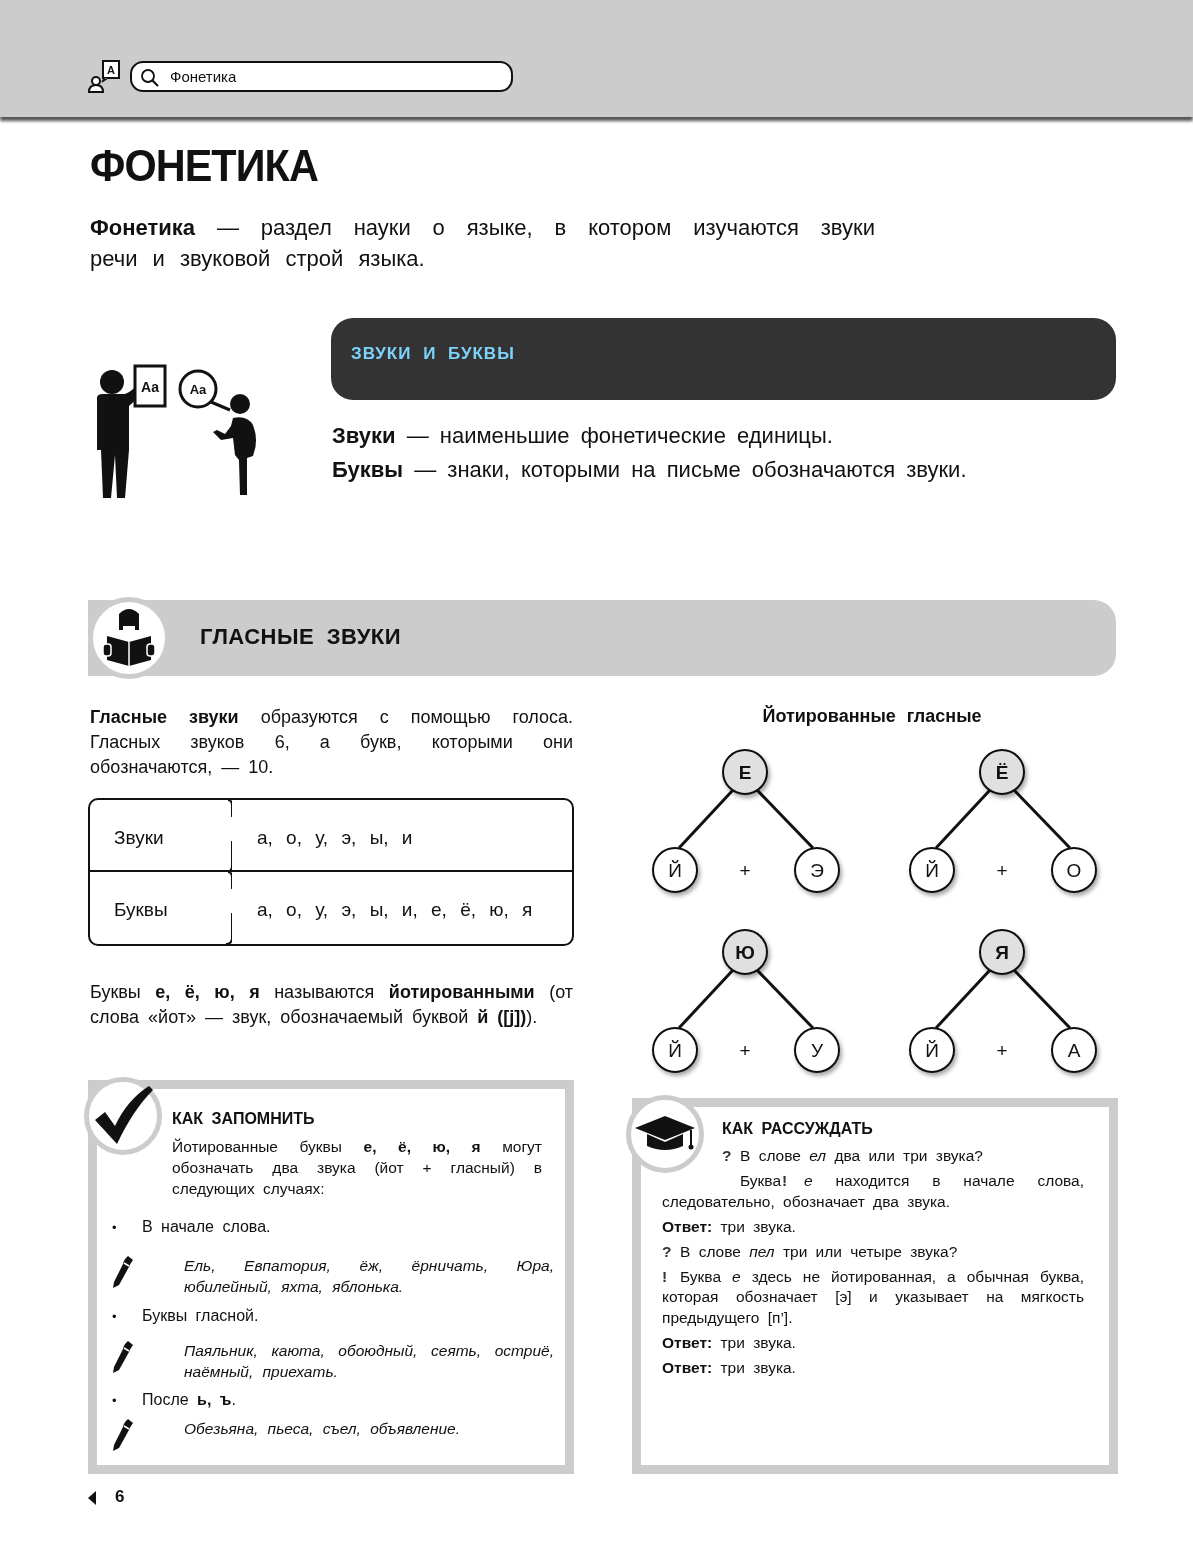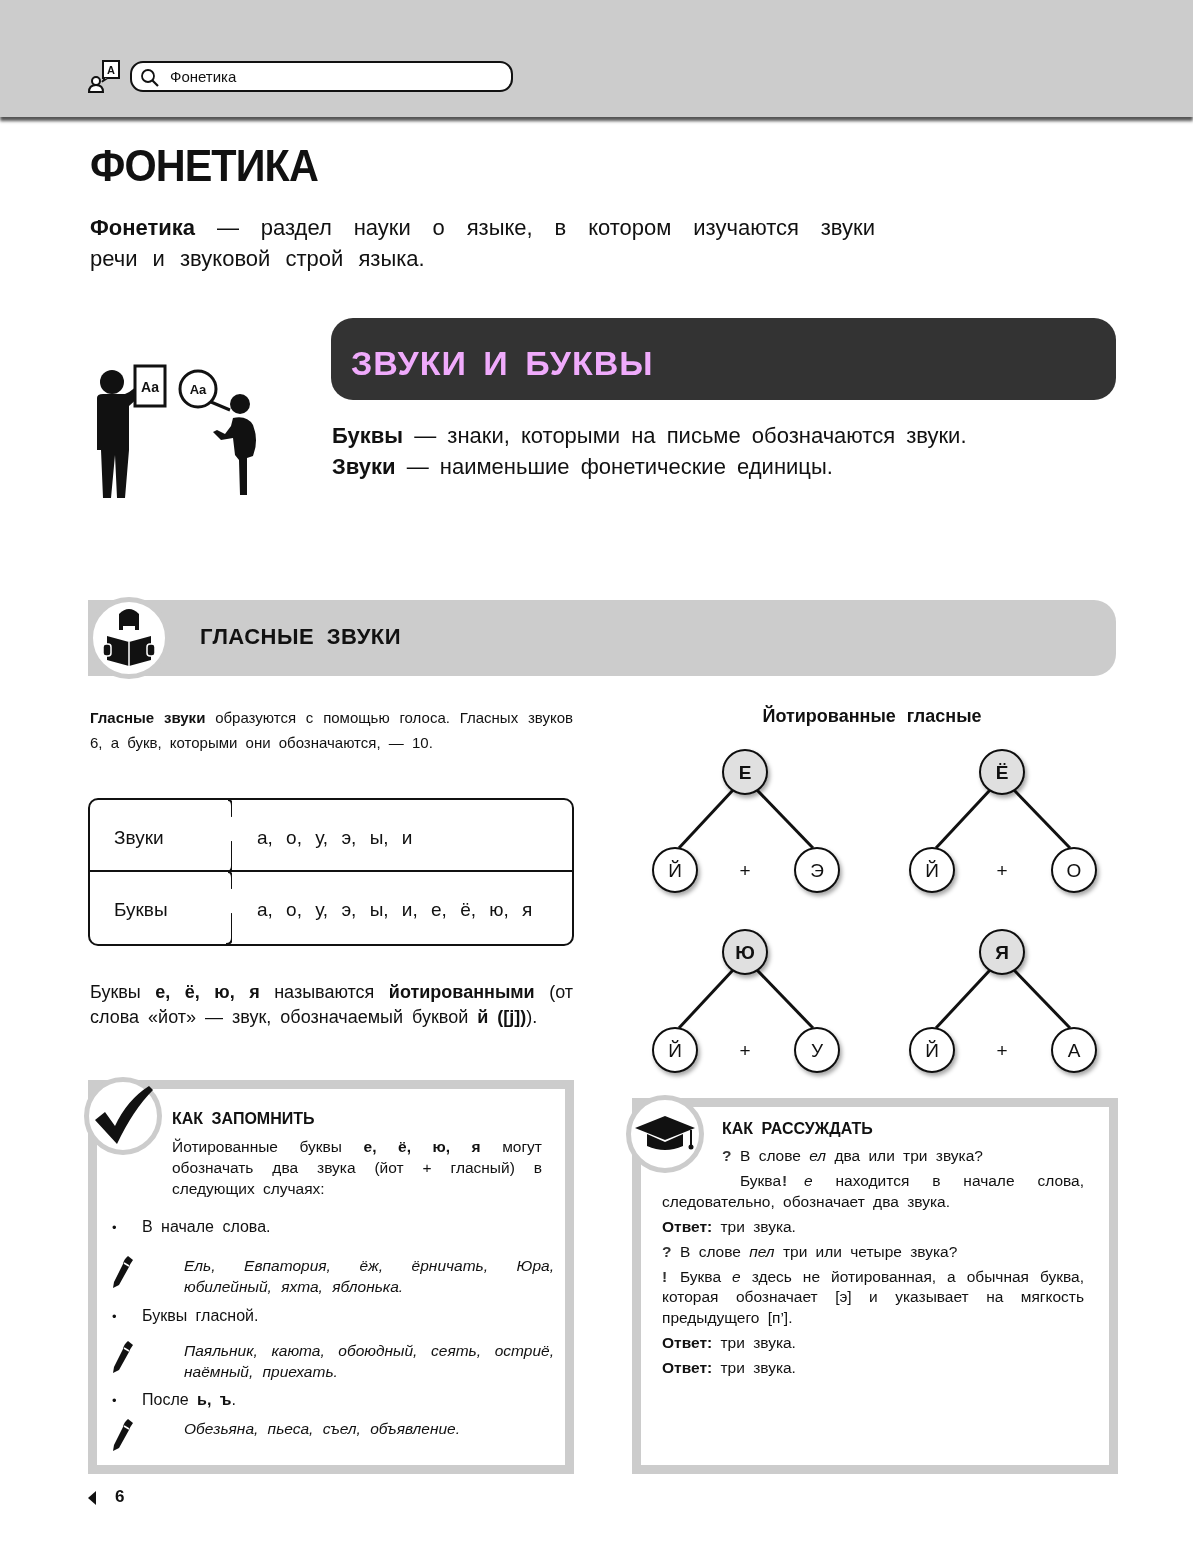--- a/index.html
+++ b/index.html
@@ -12,30 +12,30 @@
   .search-icon { position: absolute; left: 8px; top: 5px; width: 20px; height: 20px; }
   .search-text { position: absolute; left: 38px; top: 5px; font-size: 15px; color: #111; }
 
   .page-title { position: absolute; left: 90px; top: 140px; font-size: 45px; font-weight: bold; letter-spacing: -1px; transform: scaleX(0.92); transform-origin: left; }
   .intro { position: absolute; left: 90px; top: 212px; width: 785px; font-size: 22px; line-height: 31px; text-align: justify; word-spacing: 9px; }
   .intro b { font-weight: bold; }
 
   .people { position: absolute; left: 85px; top: 360px; width: 190px; height: 140px; }
 
   .banner-dark { position: absolute; left: 331px; top: 318px; width: 785px; height: 82px; background: #333333; border-radius: 22px; }
-  .banner-dark-title { position: absolute; left: 20px; top: 26px; font-size: 34px; font-weight: bold; color: #f0abfc; letter-spacing: 1px; word-spacing: 6px; }
+  .banner-dark-title { position: absolute; left: 20px; top: 26px; font-size: 17px; font-weight: bold; color: #7dd3fc; letter-spacing: 1px; word-spacing: 6px; }
 
   .sb-text { position: absolute; left: 332px; top: 420px; width: 784px; font-size: 22px; line-height: 31px; word-spacing: 5px; }
   .sb-text p { margin-bottom: 3px; text-align: justify; }
 
   .banner-light { position: absolute; left: 88px; top: 600px; width: 1028px; height: 76px; background: #cccccc; border-radius: 0 22px 22px 0; }
   .banner-light-circle { position: absolute; left: 88px; top: 597px; width: 82px; height: 82px; border-radius: 50%; background: #fff; border: 5px solid #cccccc; }
   .banner-light-title { position: absolute; left: 200px; top: 624px; font-size: 22px; font-weight: bold; word-spacing: 6px; letter-spacing: 0.5px; }
 
-  .vowels-intro { position: absolute; left: 90px; top: 705px; width: 483px; font-size: 15px; line-height: 25px; text-align: justify; word-spacing: 4px; }
+  .vowels-intro { position: absolute; left: 90px; top: 705px; width: 483px; font-size: 18px; line-height: 25px; text-align: justify; word-spacing: 4px; }
   .vowels-intro b { font-weight: 900; }
 
   .vtable { position: absolute; left: 88px; top: 798px; width: 486px; height: 148px; border: 2px solid #111; border-radius: 10px; }
   .vrow { position: absolute; left: 0; width: 482px; height: 72px; }
   .vrow-1 { top: 0; border-bottom: 2px solid #111; }
   .vrow-2 { top: 72px; }
   .vrow-label { position: absolute; left: 24px; top: 27px; font-size: 19px; }
   .vrow-tab { position: absolute; left: 0; top: 0; width: 142px; height: 72px; }
   .vrow-values { position: absolute; left: 167px; top: 27px; font-size: 19px; word-spacing: 8px; }
 
@@ -107,22 +107,22 @@
   <text x="113" y="34" font-size="13" font-weight="bold" text-anchor="middle" fill="#111">Aa</text>
   <line x1="126" y1="42" x2="145" y2="50" stroke="#111" stroke-width="3"></line>
   <circle cx="155" cy="44" r="10" fill="#111"></circle>
   <path d="M148 58 Q162 55 168 65 Q174 80 168 96 L162 98 L162 135 L155 135 L154 100 L150 95 L148 78 L136 80 L128 72 L132 70 L140 74 L146 66 Z" fill="#111"></path>
 </svg>
 
 <div class="banner-dark">
   <span class="banner-dark-title">ЗВУКИ И БУКВЫ</span>
 </div>
 <div class="sb-text">
+  <p><b>Звуки</b><span> — наименьшие фонетические единицы.</span></p>
   <p style="margin-bottom:0"><b>Буквы</b><span> — знаки, которыми на письме обозначаются звуки.</span></p>
-  <p><b>Звуки</b><span> — наименьшие фонетические единицы.</span></p>
 </div>
 
 <div class="banner-light"></div>
 <div class="banner-light-circle">
   <svg viewBox="0 0 72 72" width="72" height="72">
     <path d="M26 12 Q36 2 46 12 L46 28 L26 28 Z" fill="#111"></path>
     <rect x="30" y="24" width="12" height="8" fill="#fff"></rect>
     <path d="M14 34 L36 40 L58 34 L58 58 L36 64 L14 58 Z" fill="#111"></path>
     <line x1="36" y1="40" x2="36" y2="64" stroke="#fff" stroke-width="1.5"></line>
     <rect x="10" y="42" width="8" height="12" rx="3" fill="#111" stroke="#fff" stroke-width="1.5"></rect>

